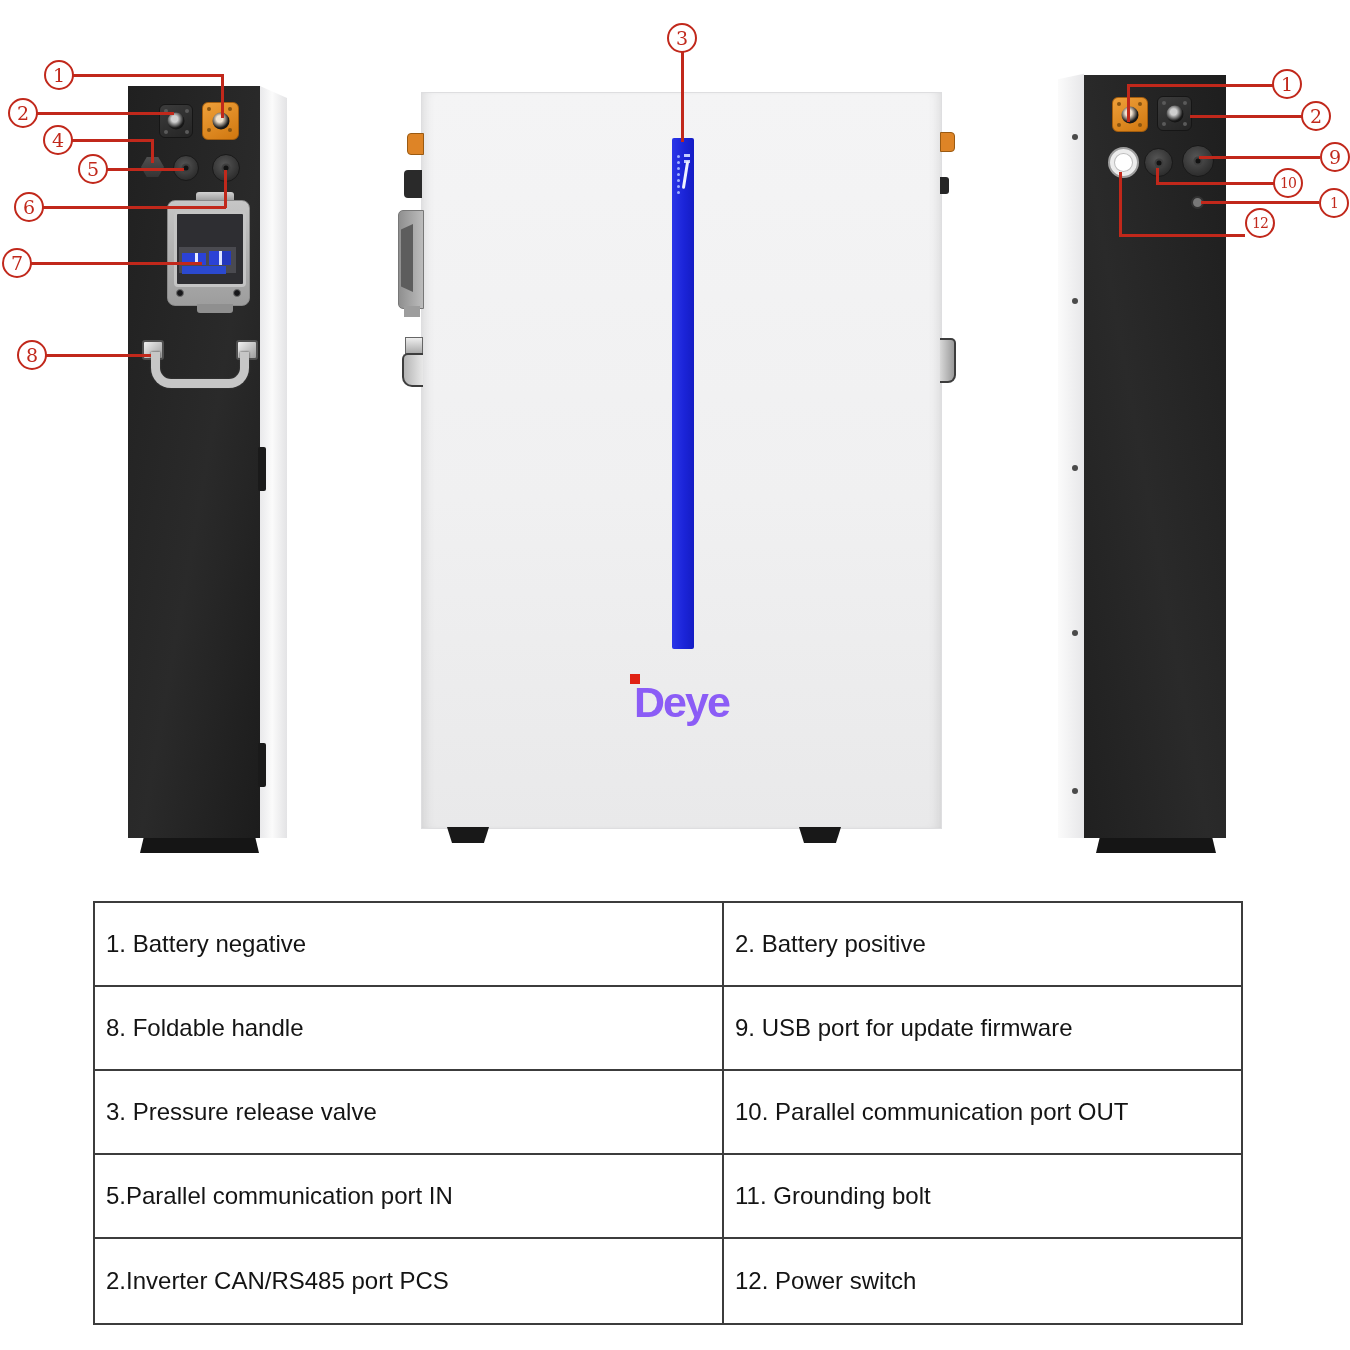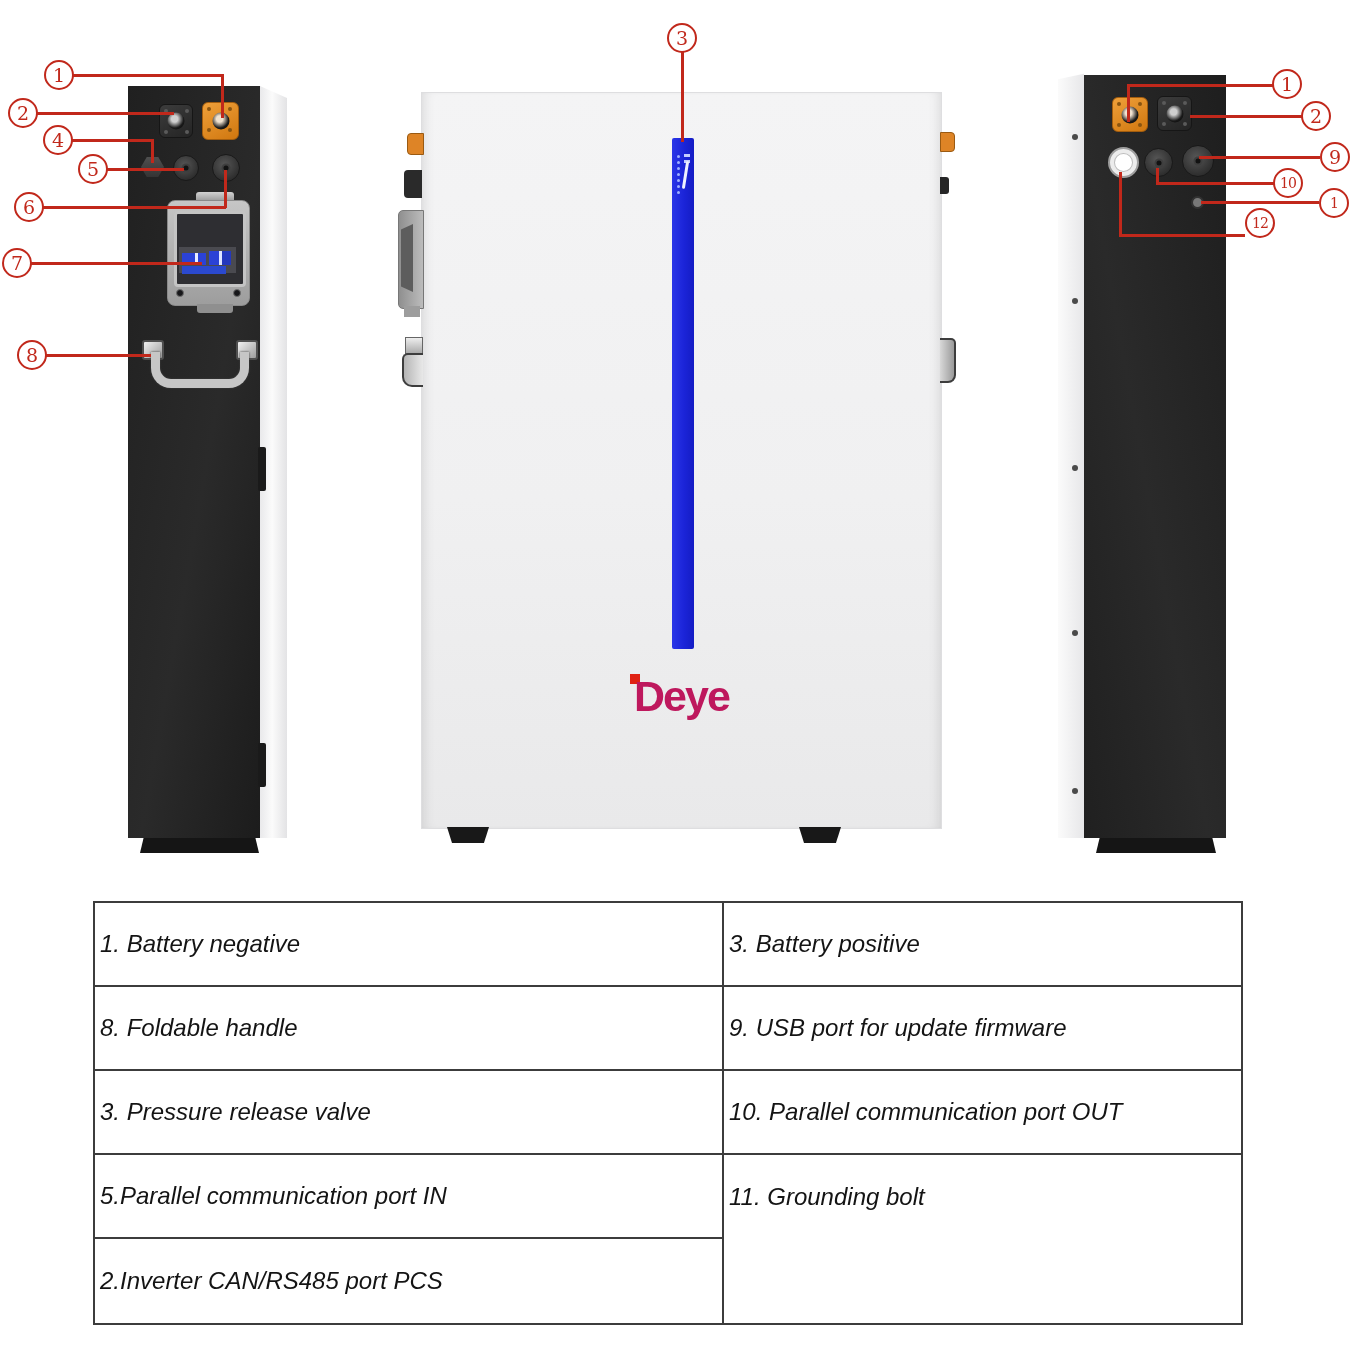--- a/index.html
+++ b/index.html
@@ -22,22 +22,22 @@
   .stripe{position:absolute;left:672px;top:138px;width:22px;height:511px;border-radius:2px;
       background:linear-gradient(90deg,#2a36e8,#1b24d8 55%,#141cc4);}
   .ind-dots{position:absolute;left:677px;top:155px;display:flex;flex-direction:column;gap:3px;}
   .ind-dots i{width:3px;height:3px;border-radius:50%;background:#9fb0ff;}
   .ind-slash{position:absolute;left:684px;top:161px;width:3px;height:28px;background:#eef1ff;
       border-radius:2px;transform:rotate(9deg);}
   .ind-mark{position:absolute;width:6px;height:3px;background:#c4ccff;}
 
   
   .logo{position:absolute;left:630px;top:668px;width:130px;height:56px;}
-  .logo .txt{position:absolute;left:4px;top:4px;font-weight:bold;font-size:43px;
-      letter-spacing:-2px;color:#be185d;}
+  .logo .txt{position:absolute;left:4px;top:10px;font-weight:bold;font-size:43px;
+      letter-spacing:-2px;color:#8b5cf6;}
   .logo .dot{position:absolute;left:0;top:6px;width:10px;height:10px;background:#e02113;}
 
   
   .conn{position:absolute;border-radius:6px;}
   .conn.orange{background:linear-gradient(150deg,#efa03a,#d0770f);border:1px solid #a35d0e;--sc:#8a5410;--pin:#f0e2d0;}
   .conn.blackc{background:linear-gradient(150deg,#3c3c3c,#242424);border:1px solid #161616;--sc:#5a5a5a;--pin:#cfcfcf;}
   .conn::before{content:"";position:absolute;left:4px;top:4px;width:4px;height:4px;border-radius:50%;
       background:var(--sc);box-shadow:21px 0 var(--sc),0 21px var(--sc),21px 21px var(--sc);}
   .conn::after{content:"";position:absolute;left:50%;top:50%;transform:translate(-50%,-50%);
       width:17px;height:17px;border-radius:50%;
@@ -86,21 +86,21 @@
       font-family:"DejaVu Serif",serif;font-size:19px;line-height:1;}
   .co.two{font-size:14px;letter-spacing:-1px;font-weight:normal;}
   .ln{position:absolute;background:#c1281b;}
   .lnh{height:2.5px;}
   .lnv{width:2.5px;}
 
   
   .legend{position:absolute;left:93px;top:901px;width:1146px;height:420px;display:grid;
       grid-template-columns:629px 1fr;grid-auto-rows:1fr;border:2px solid #3c3c3c;background:#fff;}
   .cell{border-right:2px solid #3c3c3c;border-bottom:2px solid #3c3c3c;display:flex;align-items:center;
-      padding-left:5px;font-size:24px;color:#141414;white-space:nowrap;overflow:hidden;font-style:italic;}
+      padding-left:11px;font-size:24px;color:#141414;white-space:nowrap;overflow:hidden;}
   .cell:nth-child(even){border-right:none;}
   .cell:nth-last-child(-n+2){border-bottom:none;}
 </style>
 </head>
 <body>
 
 <div id="page">
 
   <div>
     <div class="panel-black" style="left:128px;top:86px;width:132px;height:752px;"></div>
@@ -217,23 +217,24 @@
   <div class="co" style="left:667px;top:23px;">3</div>
   <div class="co" style="left:1272px;top:69px;">1</div>
   <div class="co" style="left:1301px;top:101px;">2</div>
   <div class="co" style="left:1320px;top:142px;">9</div>
   <div class="co two" style="left:1273px;top:168px;">10</div>
   <div class="co two" style="left:1319px;top:188px;">1</div>
   <div class="co two" style="left:1245px;top:208px;">12</div>
 
   <div class="legend">
     <div class="cell">1. Battery negative</div>
-    <div class="cell">3. Battery positive</div>
+    <div class="cell">2. Battery positive</div>
     <div class="cell">8. Foldable handle</div>
     <div class="cell">9. USB port for update firmware</div>
     <div class="cell">3. Pressure release valve</div>
     <div class="cell">10. Parallel communication port OUT</div>
     <div class="cell">5.Parallel communication port IN</div>
     <div class="cell">11. Grounding bolt</div>
     <div class="cell">2.Inverter CAN/RS485 port PCS</div>
+    <div class="cell">12. Power switch</div>
   </div>
 
 </div>
 
 </body></html>

